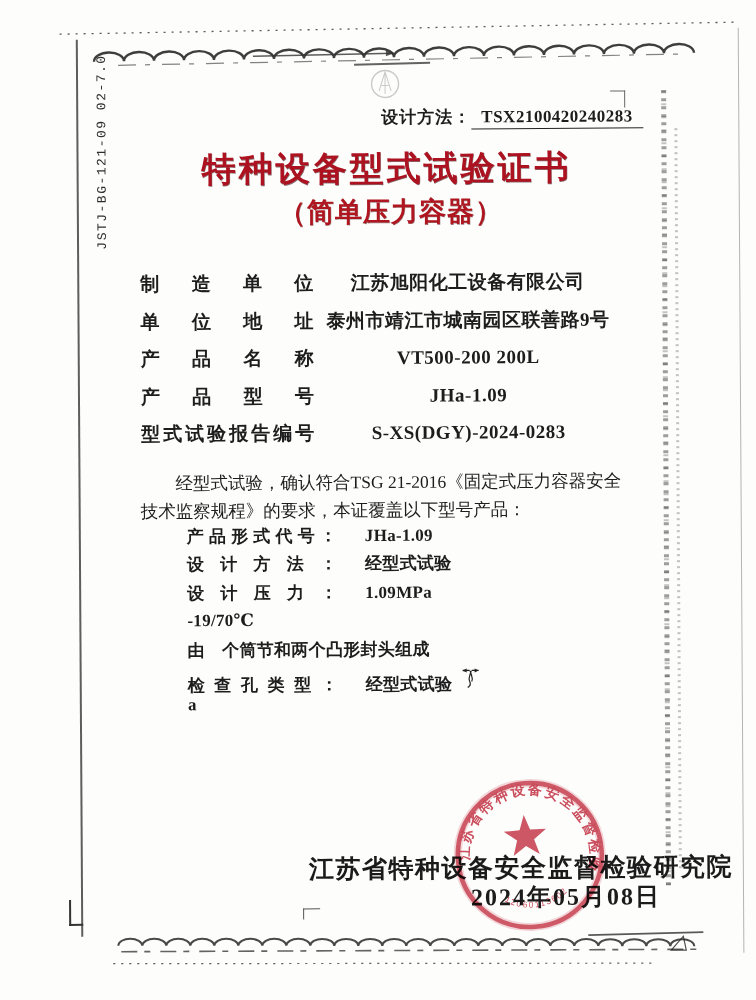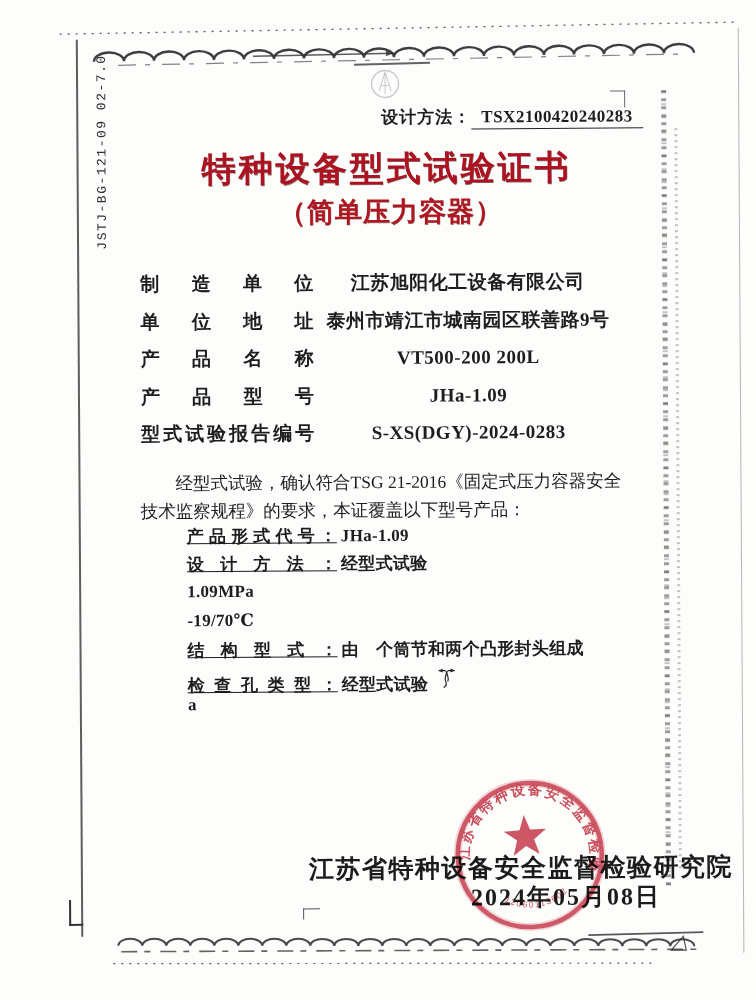--- a/index.html
+++ b/index.html
@@ -50,21 +50,21 @@
   .frow .flabel{width:173px;font-size:19px;font-weight:700;text-align:justify;text-align-last:justify;}
   .frow .fvalue{flex:1;text-align:center;font-size:19px;font-weight:600;letter-spacing:.5px;}
 
   
   .para{position:absolute;left:140px;top:468px;width:488px;font-size:17.5px;line-height:1.62;
     text-indent:2em;font-weight:500;}
 
   
   .specs{position:absolute;left:186px;top:524px;width:440px;}
   .srow{display:flex;align-items:baseline;height:28.4px;}
-  .srow .slabel{width:150px;font-size:17px;font-weight:700;text-align:justify;text-align-last:justify;margin-right:4px;text-decoration:underline;}
+  .srow .slabel{width:150px;font-size:17px;font-weight:700;text-align:justify;text-align-last:justify;margin-right:28px;}
   .srow .svalue{font-size:17px;font-weight:600;letter-spacing:.3px;white-space:pre;}
   .cursor-glyph{display:inline-block;vertical-align:-4px;margin-left:8px;}
 
   
   .issuer{position:absolute;left:306px;top:852px;font-size:25px;font-weight:700;letter-spacing:1.5px;
     color:rgba(15,15,15,.95);z-index:1;}
   .issue-date{position:absolute;left:468px;top:882px;font-size:24px;font-weight:700;letter-spacing:2px;
     color:rgba(15,15,15,.95);z-index:1;}
   .stamp{position:absolute;left:451px;top:780px;width:152px;height:152px;z-index:2;
     mix-blend-mode:multiply;opacity:.9;transform:rotate(-4deg);}
@@ -138,27 +138,27 @@
     <div class="specs">
       <div class="srow">
         <span class="slabel">产品形式代号：</span>
         <span class="svalue">JHa-1.09</span>
       </div>
       <div class="srow">
         <span class="slabel">设计方法：</span>
         <span class="svalue">经型式试验</span>
       </div>
       <div class="srow">
+        <span class="slabel">设计压力：</span>
         <span class="svalue">1.09MPa</span>
       </div>
       <div class="srow">
         <span class="svalue">-19/70℃</span>
       </div>
       <div class="srow">
-        <span class="slabel">结构型式：</span>
         <span class="svalue">由　个筒节和两个凸形封头组成</span>
       </div>
       <div class="srow">
         <span class="slabel">检查孔类型：</span>
         <span class="svalue">经型式试验</span>
         <span class="cursor-glyph">
           <svg width="22" height="24">
             <path d="M2,5 h7 M18,5 h-7" stroke="#222" stroke-width="1.3" fill="none"></path>
             <polygon points="2,5 6,3 6,7" fill="#222"></polygon>
             <polygon points="18,5 14,3 14,7" fill="#222"></polygon>

